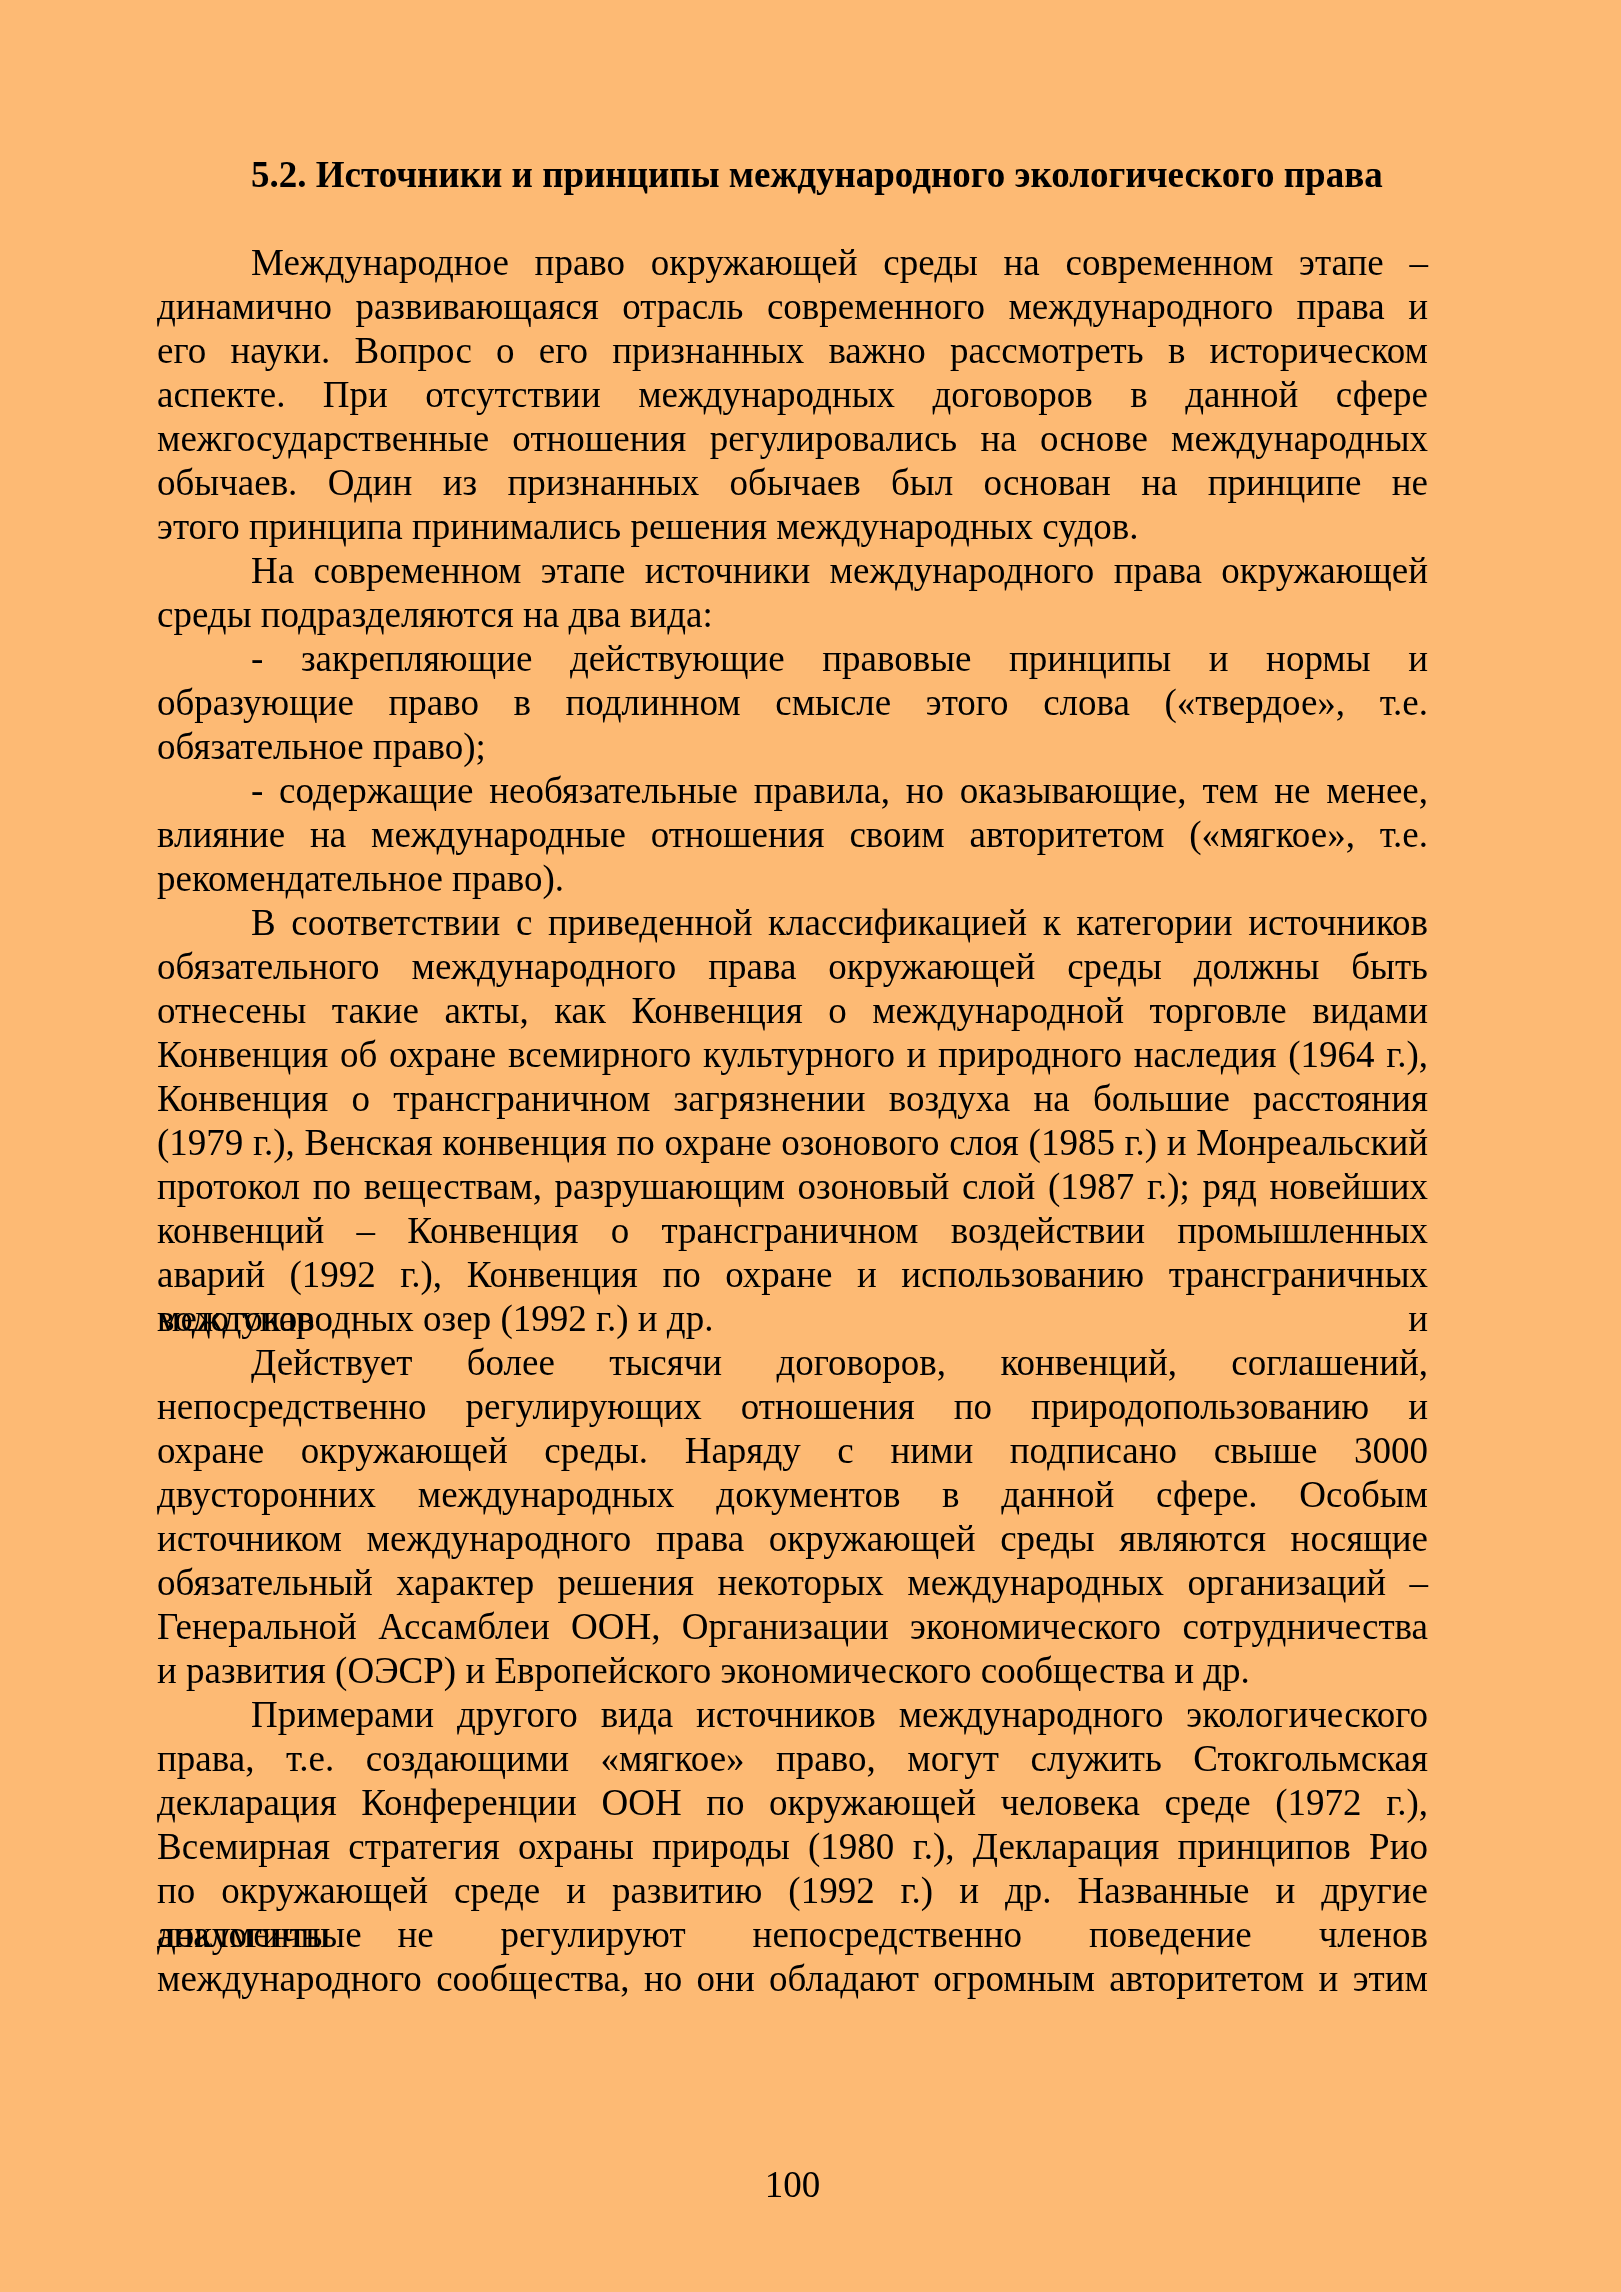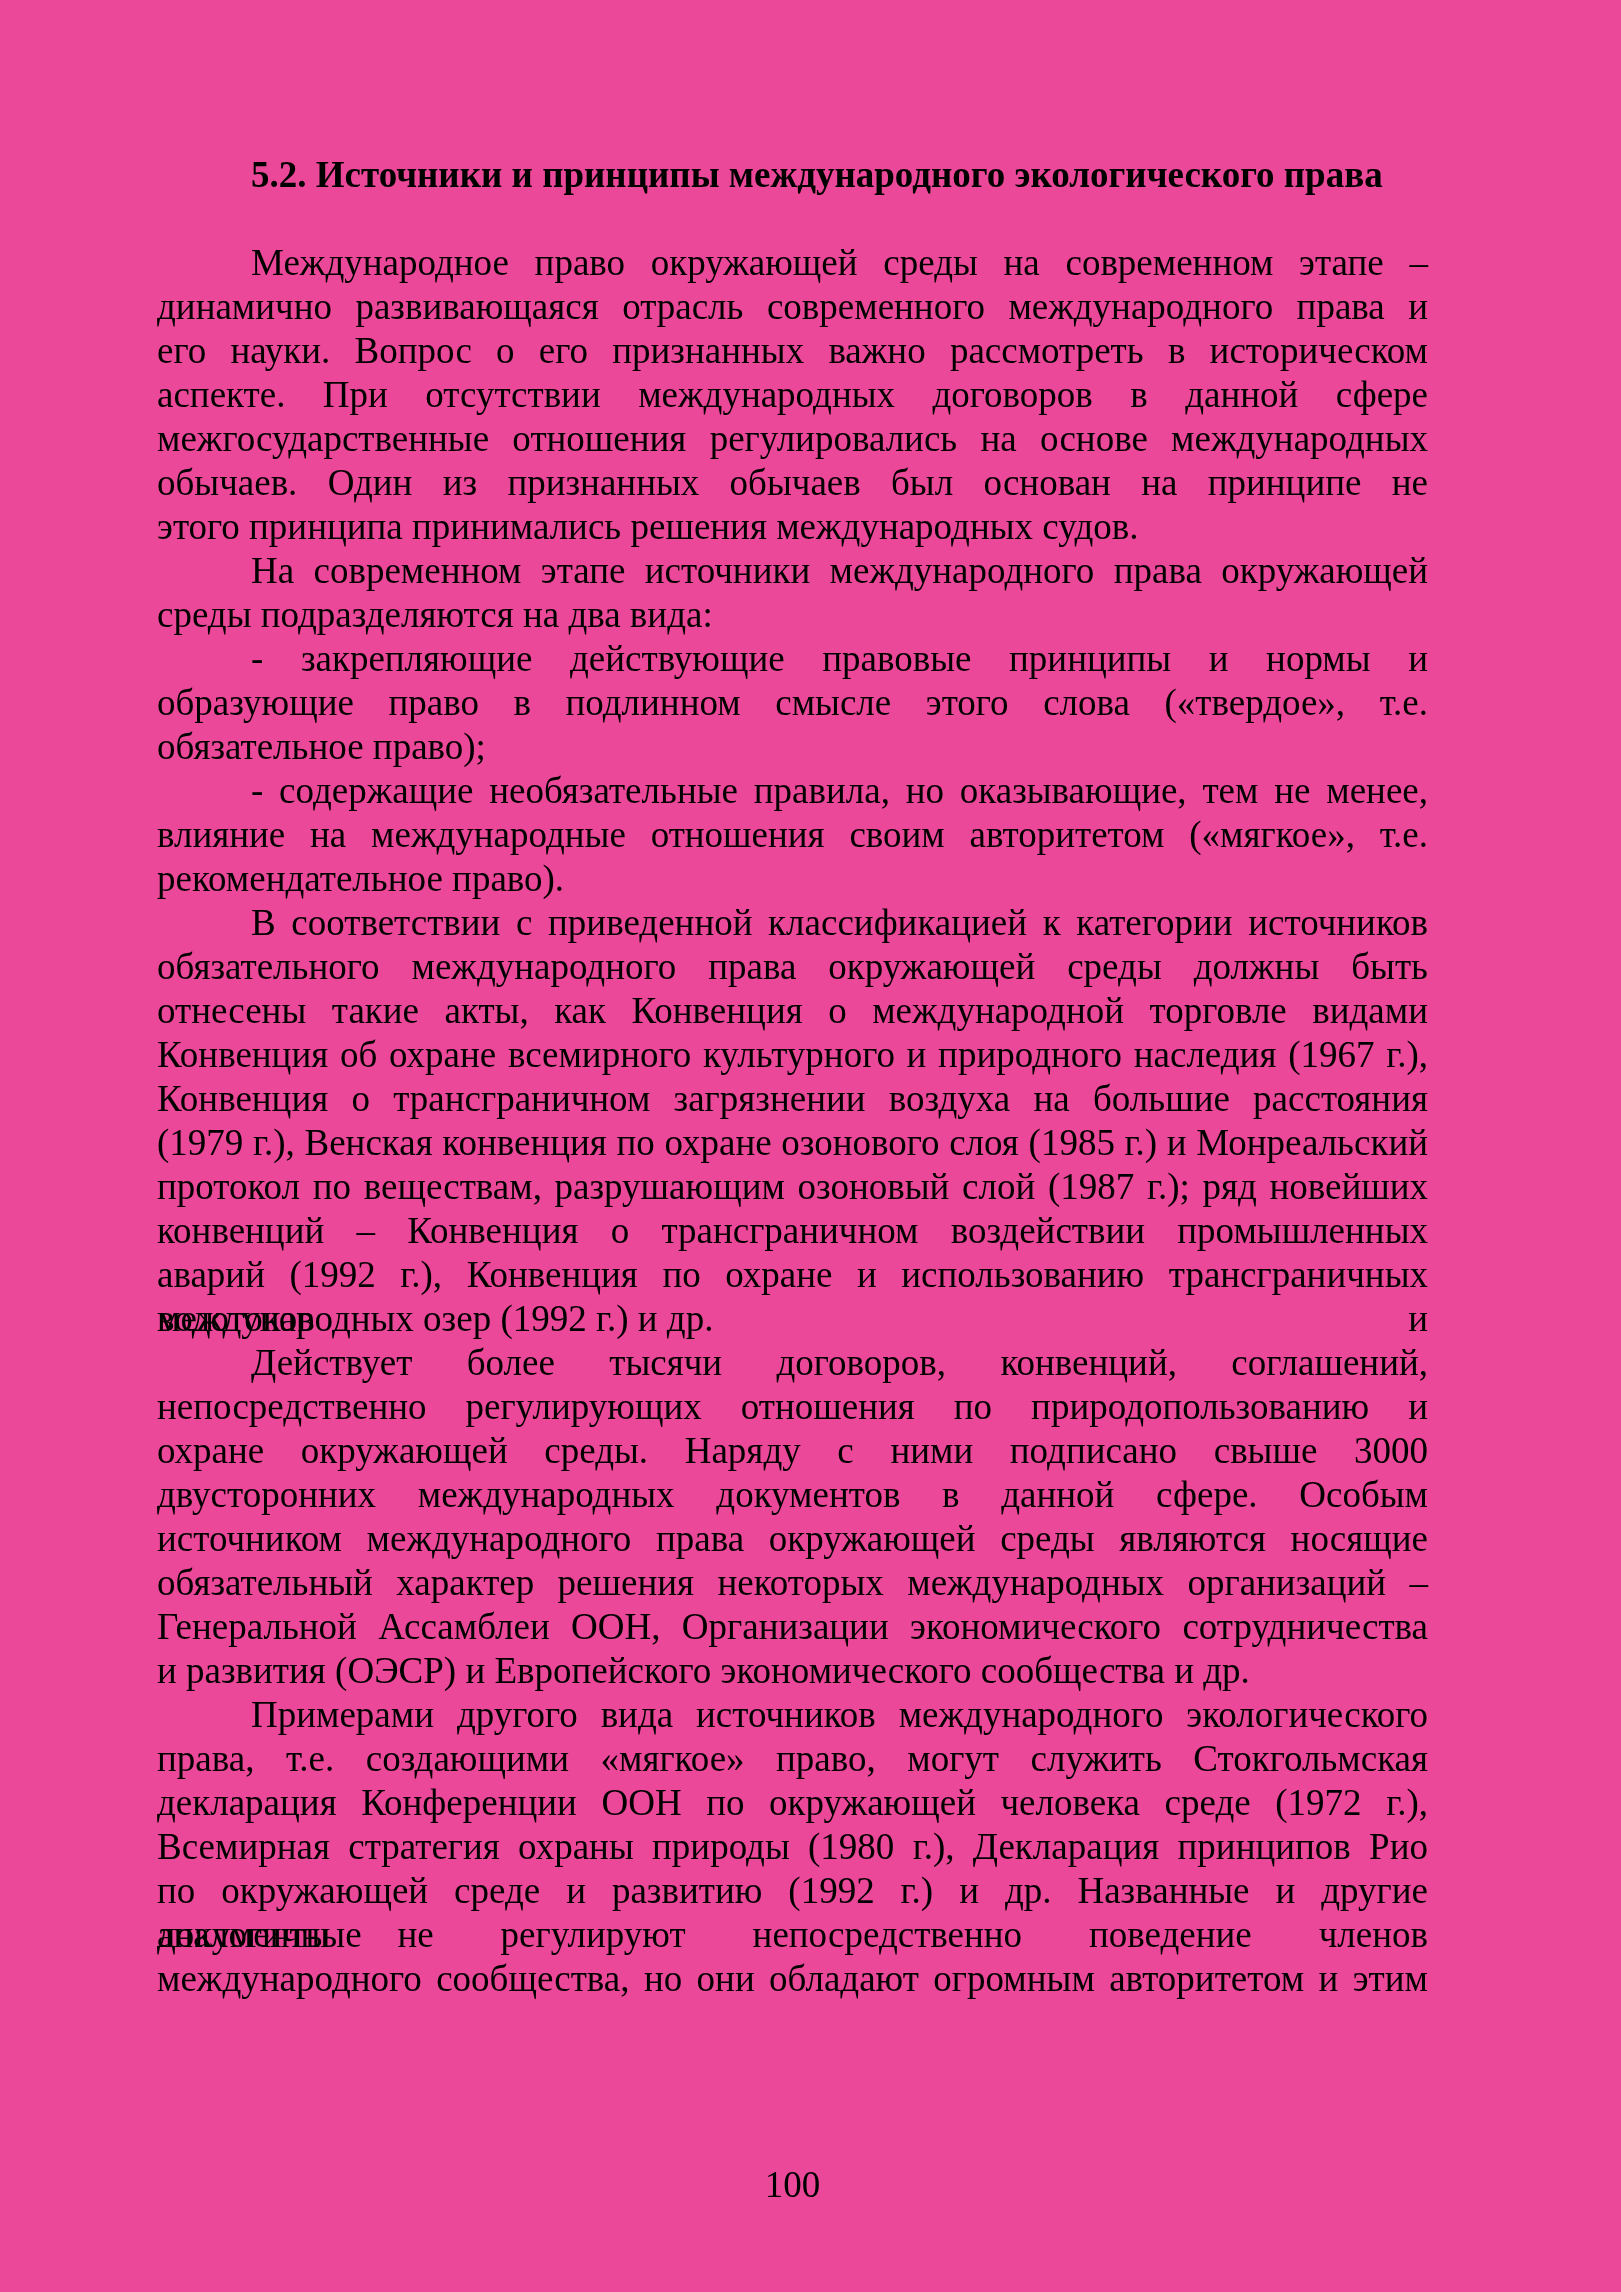--- a/index.html
+++ b/index.html
@@ -4,21 +4,21 @@
 <style>
   html, body {
     margin: 0;
     padding: 0;
     background: #ffffff;
   }
   .page {
     position: relative;
     width: 1621px;
     height: 2293px;
-    background: #ec4899;
+    background: #fdba74;
     color: #000000;
     font-family: "Liberation Serif", "DejaVu Serif", serif;
     overflow: hidden;
   }
   .content {
     position: absolute;
     left: 157px;
     top: 153px;
     width: 1271px;
   }
@@ -87,21 +87,21 @@
         </div>
         <div class="paragraph">
           <div class="line indent">- содержащие необязательные правила, но оказывающие, тем не менее,</div>
           <div class="line">влияние на международные отношения своим авторитетом («мягкое», т.е.</div>
           <div class="line endpara">рекомендательное право).</div>
         </div>
         <div class="paragraph">
           <div class="line indent">В соответствии с приведенной классификацией к категории источников</div>
           <div class="line">обязательного международного права окружающей среды должны быть</div>
           <div class="line">отнесены такие акты, как Конвенция о международной торговле видами</div>
-          <div class="line">Конвенция об охране всемирного культурного и природного наследия (1967 г.),</div>
+          <div class="line">Конвенция об охране всемирного культурного и природного наследия (1964 г.),</div>
           <div class="line">Конвенция о трансграничном загрязнении воздуха на большие расстояния</div>
           <div class="line">(1979 г.), Венская конвенция по охране озонового слоя (1985 г.) и Монреальский</div>
           <div class="line">протокол по веществам, разрушающим озоновый слой (1987 г.); ряд новейших</div>
           <div class="line">конвенций – Конвенция о трансграничном воздействии промышленных</div>
           <div class="line">аварий (1992 г.), Конвенция по охране и использованию трансграничных водотоков и</div>
           <div class="line endpara">международных озер (1992 г.) и др.</div>
         </div>
         <div class="paragraph">
           <div class="line indent">Действует более тысячи договоров, конвенций, соглашений,</div>
           <div class="line">непосредственно регулирующих отношения по природопользованию и</div>

